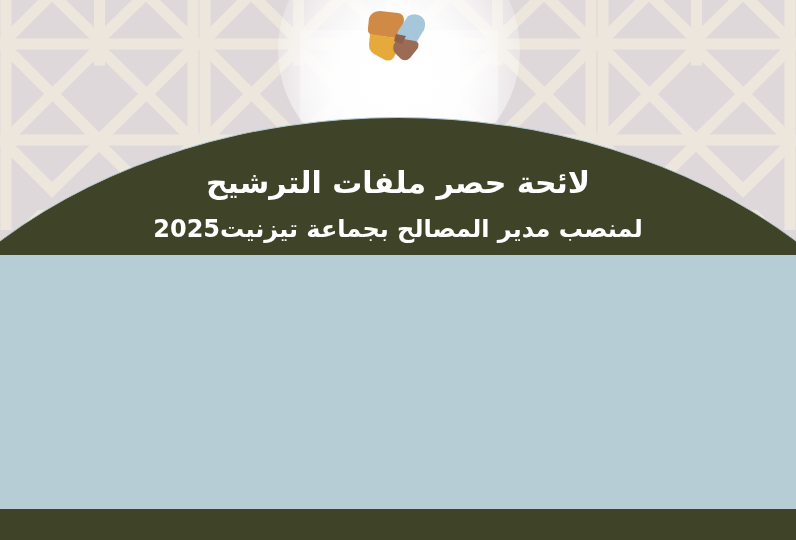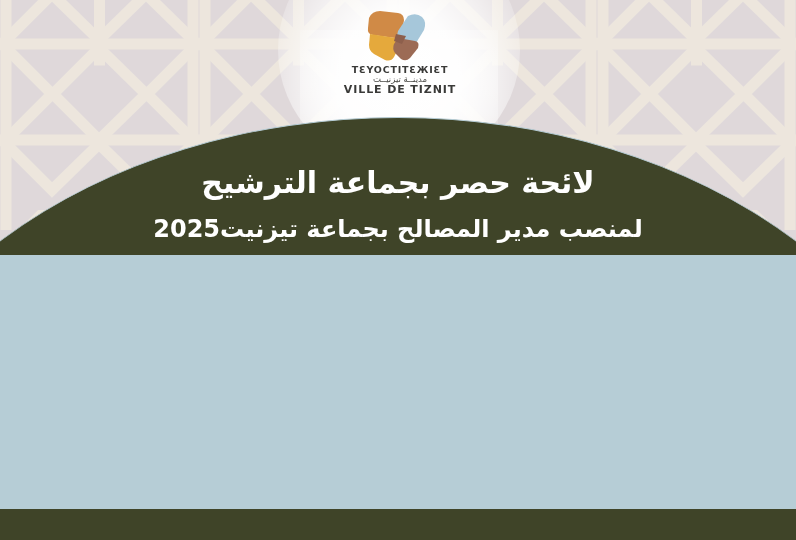--- a/index.html
+++ b/index.html
@@ -189,27 +189,22 @@
       <path d="M33 14 Q36 7 44 7 L62 9 Q68 10 68 16 L66 30 Q65 35 59 34 L37 31 Q31 30 32 24 Z" fill="#d08a46"></path>
 
       <path d="M34 30 L60 34 Q65 35 64 41 L58 53 Q55 58 49 56 L38 50 Q33 47 33 41 Z" fill="#e5a93c"></path>
 
       <path d="M72 12 Q80 8 86 13 Q91 18 88 26 L80 39 Q76 45 70 42 L64 37 Q60 33 62 27 Z" fill="#a6c7da"></path>
 
       <path d="M62 34 L79 37 Q84 38 82 44 L74 54 Q70 58 65 55 L59 49 Q56 45 58 40 Z" fill="#9c6b55"></path>
 
       <path d="M60 30 L70 32 L66 40 L58 37 Z" fill="#8d5f4c"></path>
     </svg>
-    <div class="logo-text">
-      <div class="logo-tifinagh">TƐYOCTITƐЖIƐT</div>
-      <div class="logo-arabic">مدينــة تيزنيــت</div>
-      <div class="logo-latin">VILLE DE TIZNIT</div>
-    </div>
   </div>
 
   <div class="dome"></div>
 
   <div class="headline">
-    <span class="headline-line headline-line-1">لائحة حصر بجماعة الترشيح</span>
+    <span class="headline-line headline-line-1">لائحة حصر ملفات الترشيح</span>
     <span class="headline-line headline-line-2">لمنصب مدير المصالح بجماعة تيزنيت2025</span>
   </div>
 
 </div>
 
 </body></html>

